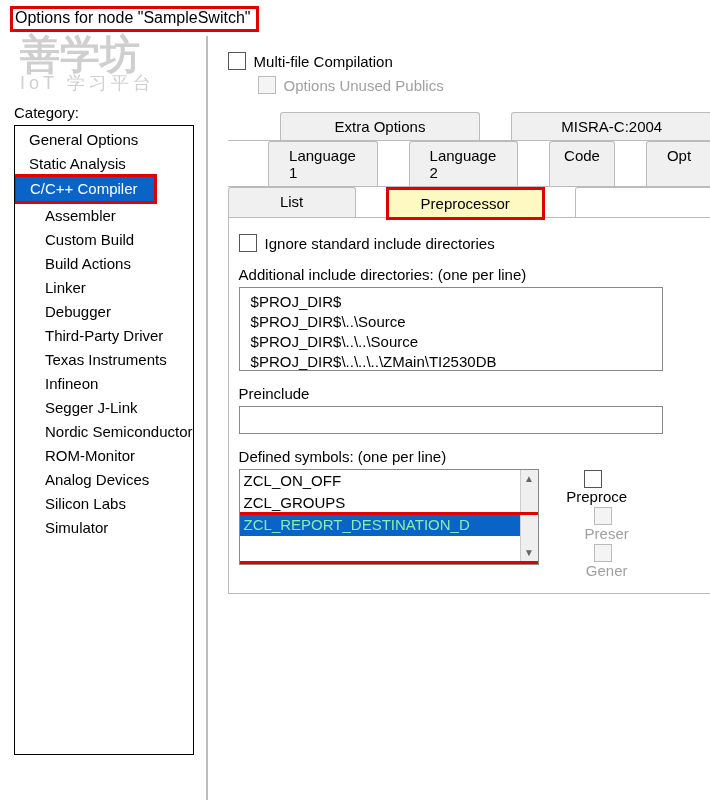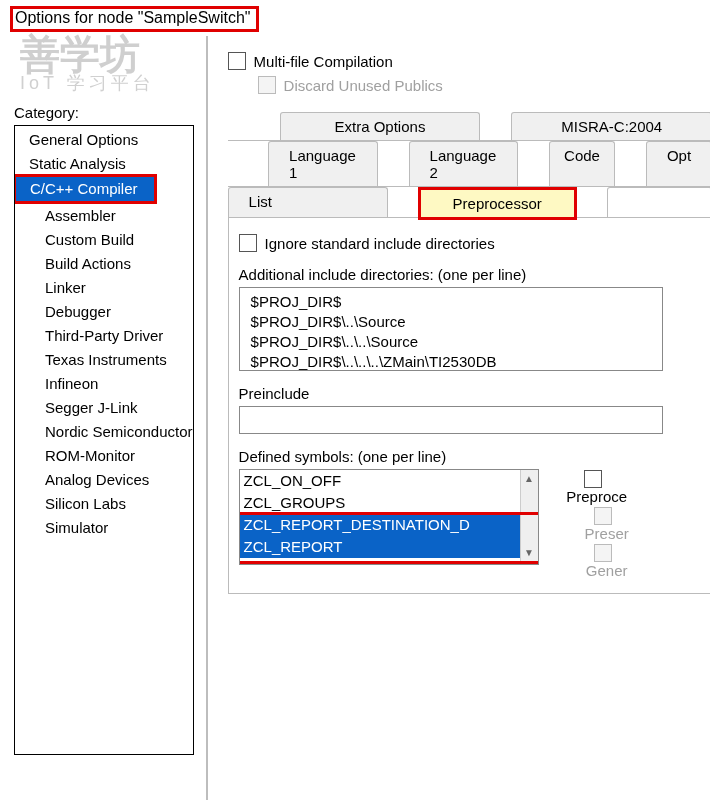--- a/index.html
+++ b/index.html
@@ -157,21 +157,21 @@
   .defined-list {
     border: 1px solid #888;
     width: 300px;
     height: 96px;
     background: #fff;
     font-size: 15px;
     position: relative;
     overflow: hidden;
   }
   .def-item { padding: 0 4px; line-height: 22px; white-space: nowrap; }
-  .def-item.sel { background: #0a63c7; color: #ffffff; }
+  .def-item.sel { background: #0a63c7; color: #86efac; }
   .def-hl {
     border: 3px solid #e00000;
     position: absolute;
     left: -3px; right: -3px;
     top: 42px; height: 52px;
     pointer-events: none;
   }
   .scroll-v {
     position: absolute;
     right: 0; top: 0; bottom: 0;
@@ -227,38 +227,38 @@
     </div>
   </div>
 
   <div class="right-panel">
     <div class="checkbox-row">
       <span class="chk"></span>
       <span>Multi-file Compilation</span>
     </div>
     <div class="checkbox-row disabled" style="margin-left:30px">
       <span class="chk"></span>
-      <span>Discard Unused Publics</span>
+      <span>Options Unused Publics</span>
     </div>
 
     <div class="tabs-wrap">
       <div class="tab-row">
         <div style="width:20px"></div>
         <div class="tab" style="flex:1;text-align:center">Extra Options</div>
         <div class="tab" style="flex:1;text-align:center">MISRA-C:2004</div>
       </div>
       <div class="tab-row">
         <div style="width:10px"></div>
         <div class="tab">Language 1</div>
         <div class="tab">Language 2</div>
         <div class="tab code">Code</div>
         <div class="tab" style="flex:1">Opt</div>
       </div>
       <div class="tab-row row2" style="border-bottom:1px solid #bbb">
-        <div class="tab" style="width:160px;">List</div>
+        <div class="tab" style="width:128px;text-align:center">List</div>
         <div class="tab active" style="padding:0">
           <div class="tab-pre-box">
               <div style="padding:5px 32px">Preprocessor</div>
             </div>
         </div>
         <div class="tab" style="flex:1;background:#fff;border-top:1px solid #bbb"></div>
       </div>
 
       <div class="panel-body">
         <div class="checkbox-row" style="margin:4px 0 8px 0">
@@ -275,21 +275,20 @@
 
         <div class="section-label">Preinclude</div>
         <div class="textbox single"></div>
 
         <div class="section-label">Defined symbols: (one per line)</div>
         <div class="defined-row">
           <div class="defined-list">
             <div class="def-item">ZCL_ON_OFF</div>
             <div class="def-item">ZCL_GROUPS</div>
             <div class="def-item sel">ZCL_REPORT_DESTINATION_D</div>
-            <div class="def-item sel">ZCL_REPORT</div>
             <div class="scroll-v">
               <div class="arrow">▲</div>
               <div style="height:56px"></div>
               <div class="arrow">▼</div>
             </div>
             <div class="def-hl"></div>
           </div>
           <div class="right-prep">
             <div class="checkbox-row">
               <span class="chk"></span>

